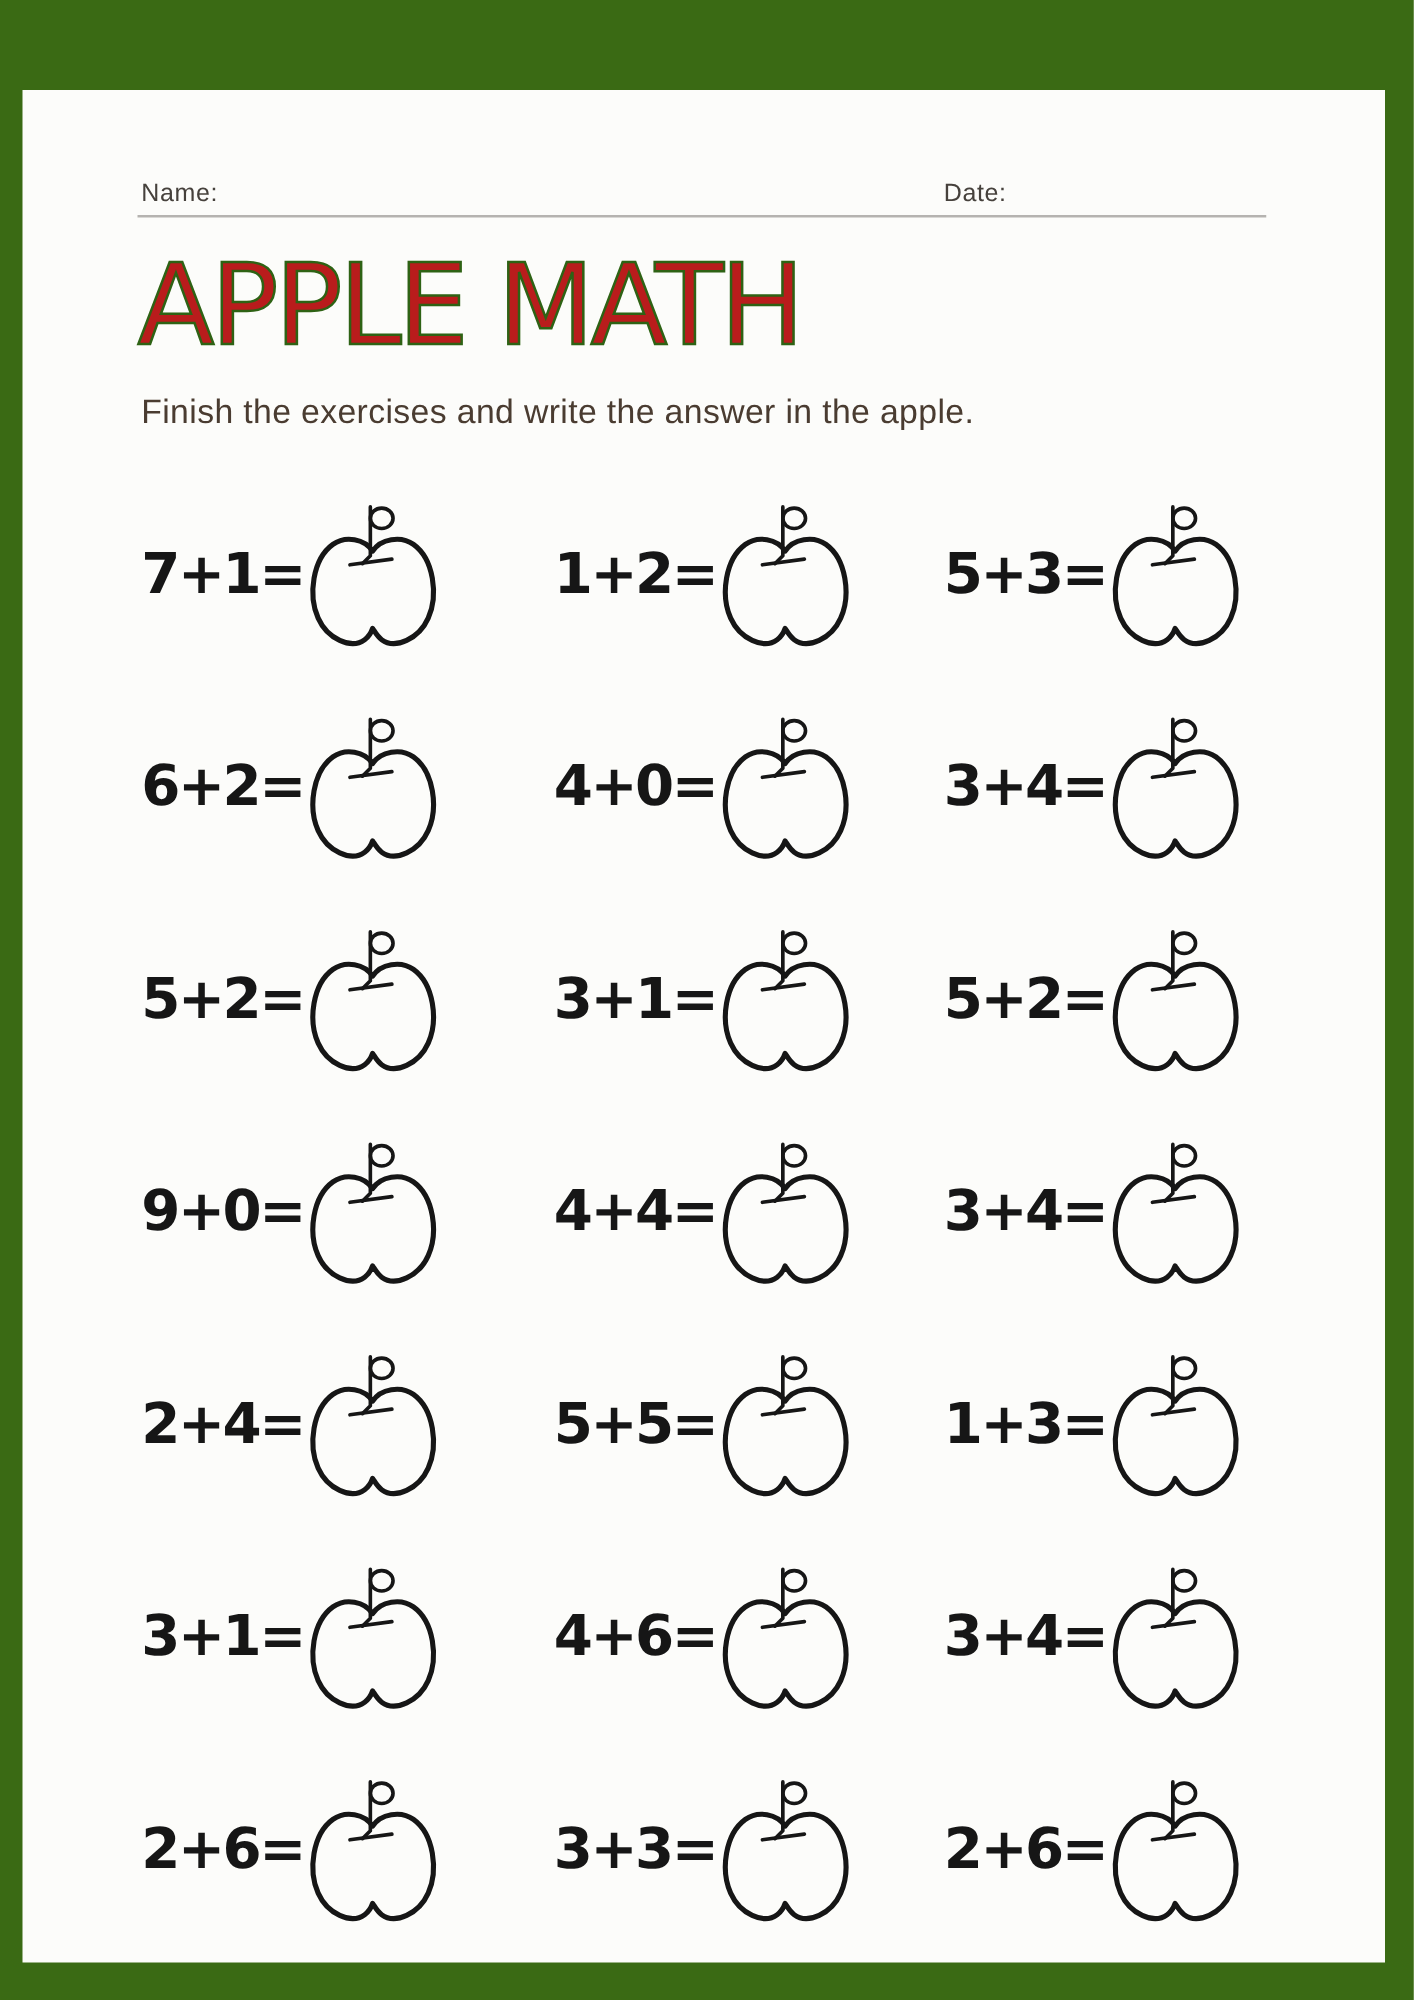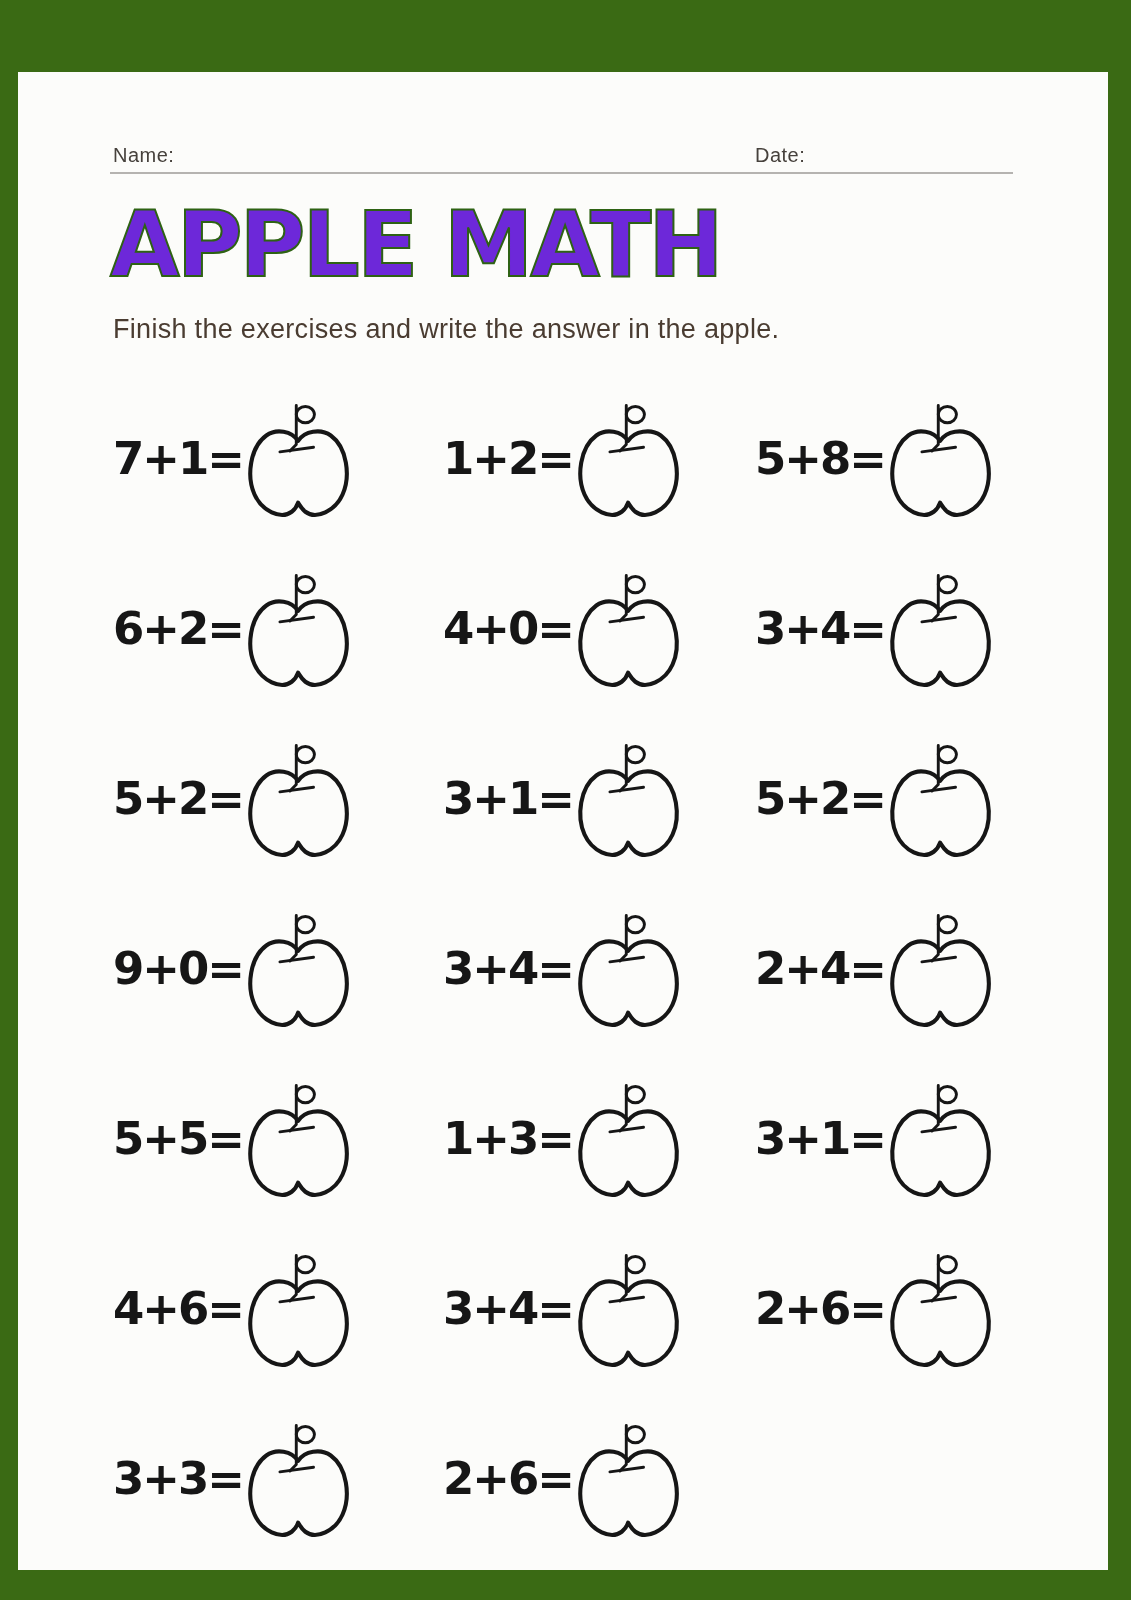--- a/index.html
+++ b/index.html
@@ -24,22 +24,22 @@
     font-size:20px;color:#46413c;letter-spacing:0.5px;text-align:center;
   }
   .header-rule{
     position:absolute;left:92px;top:100px;width:903px;height:0;
     border-top:2px solid #b5b3b0;
   }
 
   .title{
     position:absolute;left:92px;top:128px;
     font-family:"DejaVu Sans", sans-serif;
-    font-size:90px;font-weight:bold;letter-spacing:-3px;
-    color:#6d28d9;
+    font-size:90px;font-weight:normal;letter-spacing:-3px;
+    color:#b91c1c;
     -webkit-text-stroke:2px #2e6214;
     line-height:1;
     white-space:nowrap;
   }
   .subtitle{
     position:absolute;left:95px;top:242px;
     font-size:27px;color:#4a3c31;letter-spacing:0.3px;
     white-space:nowrap;
   }
 
@@ -108,21 +108,21 @@
         C24,123 45,133 57,124
         C61,121 63,117 64,114
         C66,117 68,121 72,124
         C84,133 105,123 113,105
         C122,85 118,53 100,40
         C89,32 71,35 64,46 Z"></path>
     </svg>
   </div>
 
   <div class="cell">
-    <div class="plabel">5+8=</div>
+    <div class="plabel">5+3=</div>
     <svg class="apple" viewBox="0 0 130 145" xmlns="http://www.w3.org/2000/svg">
       <path class="thin" d="M62,7 L62,50 L55,57"></path>
       <path class="thin" d="M44,58 L81,53"></path>
       <ellipse class="thin" cx="72" cy="17" rx="10" ry="9"></ellipse>
       <path class="body" d="M64,46
         C57,35 40,32 29,40
         C11,53 7,85 16,105
         C24,123 45,133 57,124
         C61,121 63,117 64,114
         C66,117 68,121 72,124
@@ -251,20 +251,37 @@
         C11,53 7,85 16,105
         C24,123 45,133 57,124
         C61,121 63,117 64,114
         C66,117 68,121 72,124
         C84,133 105,123 113,105
         C122,85 118,53 100,40
         C89,32 71,35 64,46 Z"></path>
     </svg>
   </div>
 
+  <div class="cell">
+    <div class="plabel">4+4=</div>
+    <svg class="apple" viewBox="0 0 130 145" xmlns="http://www.w3.org/2000/svg">
+      <path class="thin" d="M62,7 L62,50 L55,57"></path>
+      <path class="thin" d="M44,58 L81,53"></path>
+      <ellipse class="thin" cx="72" cy="17" rx="10" ry="9"></ellipse>
+      <path class="body" d="M64,46
+        C57,35 40,32 29,40
+        C11,53 7,85 16,105
+        C24,123 45,133 57,124
+        C61,121 63,117 64,114
+        C66,117 68,121 72,124
+        C84,133 105,123 113,105
+        C122,85 118,53 100,40
+        C89,32 71,35 64,46 Z"></path>
+    </svg>
+  </div>
 
   <div class="cell">
     <div class="plabel">3+4=</div>
     <svg class="apple" viewBox="0 0 130 145" xmlns="http://www.w3.org/2000/svg">
       <path class="thin" d="M62,7 L62,50 L55,57"></path>
       <path class="thin" d="M44,58 L81,53"></path>
       <ellipse class="thin" cx="72" cy="17" rx="10" ry="9"></ellipse>
       <path class="body" d="M64,46
         C57,35 40,32 29,40
         C11,53 7,85 16,105

